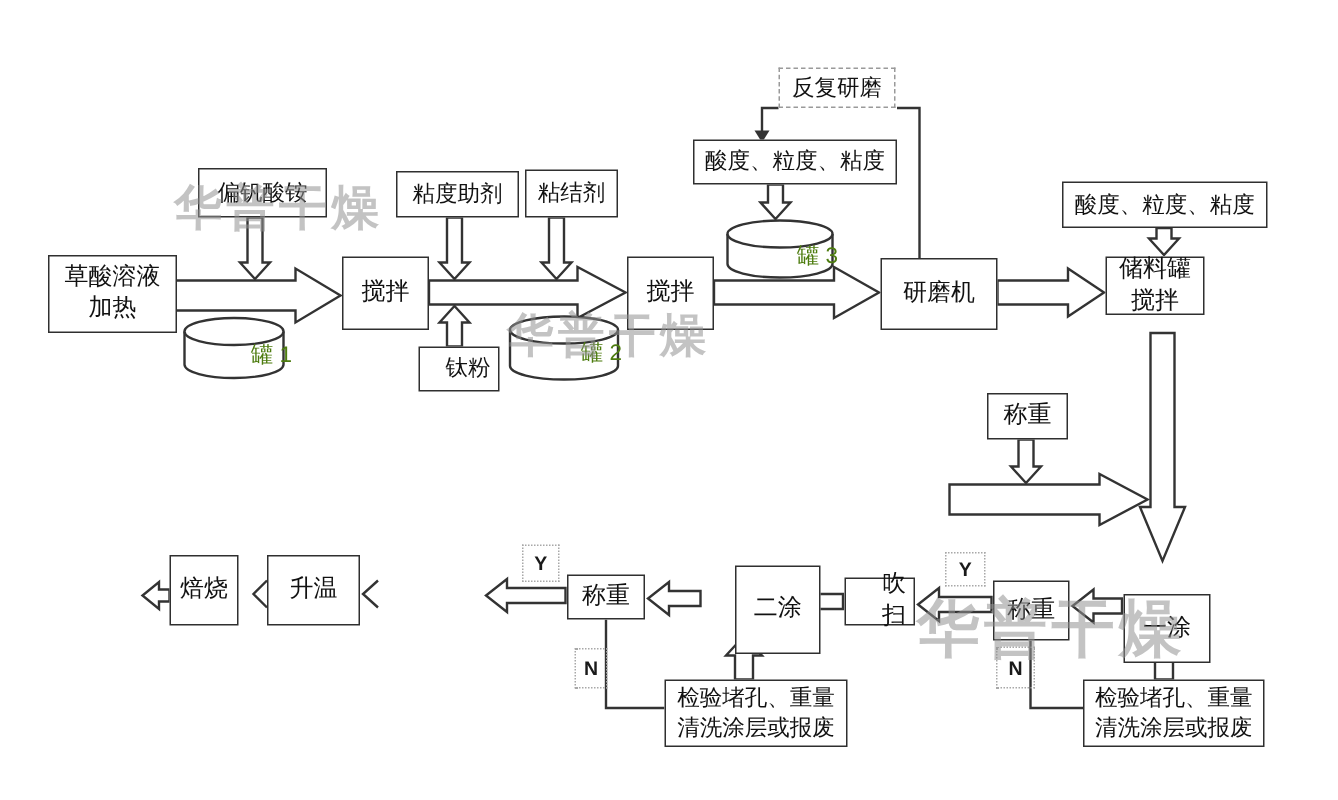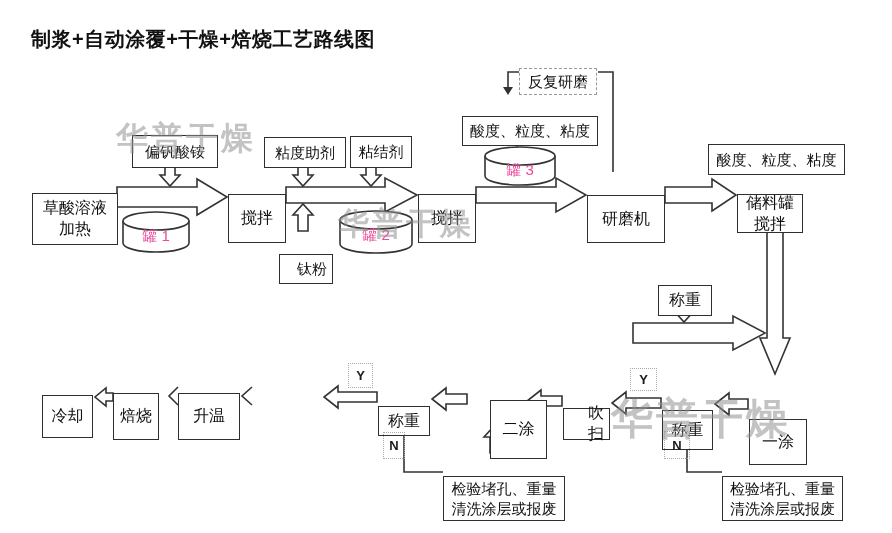--- a/index.html
+++ b/index.html
@@ -8,44 +8,43 @@
     font-family:"Liberation Sans","DejaVu Sans",sans-serif;overflow:hidden;
   }
   .title{
     position:absolute;left:31px;top:26px;font-size:20px;font-weight:bold;
     color:#111;letter-spacing:0.5px;white-space:nowrap;
   }
   svg.layer{position:absolute;left:0;top:0;}
   .box{
     position:absolute;border:1.6px solid #2f2f2f;background:#fff;color:#111;
     display:flex;align-items:center;justify-content:center;text-align:center;
-    font-size:16px;line-height:1.3;white-space:pre-line;box-sizing:border-box;margin-top:23px;
+    font-size:16px;line-height:1.3;white-space:pre-line;box-sizing:border-box;
   }
   .box.small{font-size:15px;}
   .box.dashedbox{border:1.2px dashed #9a9a9a;background:#fff;}
   .decision{
     position:absolute;border:1px dotted #a8a8a8;background:transparent;color:#1a1a1a;
     display:flex;align-items:center;justify-content:center;font-size:13px;font-weight:bold;
     box-sizing:border-box;
   }
   .tanklabel{
-    position:absolute;color:#ec4899;font-size:15px;text-align:center;
-    display:flex;align-items:center;justify-content:center;
+    position:absolute;color:#4d7c0f;font-size:15px;text-align:center;
+    display:flex;align-items:center;justify-content:center;margin-left:25px;
   }
   .wm{
     position:absolute;color:rgba(145,145,145,0.55);font-weight:bold;white-space:nowrap;
     pointer-events:none;letter-spacing:3px;
   }
 </style>
 </head>
 <body>
 
 <div class="stage">
 
-  <div class="title">制浆+自动涂覆+干燥+焙烧工艺路线图</div>
 
   <svg class="layer" width="892" height="533" viewBox="0 0 892 533">
     <g fill="#ffffff" stroke="#333333" stroke-width="1.6" stroke-linejoin="miter">
 
       <polygon points="117,187 197,187 197,179 227,197 197,215 197,207 117,207"></polygon>
       <polygon points="286,187 385,187 385,178 417,195 385,212 385,203 286,203"></polygon>
       <polygon points="476,187 556,187 556,178 586,195 556,212 556,203 476,203"></polygon>
       <polygon points="665,187 712,187 712,179 736,195 712,211 712,203 665,203"></polygon>
       <polygon points="633,323 733,323 733,316 765,333 733,350 733,343 633,343"></polygon>
       <polygon points="767,222 767,338 760,338 775,374 790,338 783,338 783,222"></polygon>
@@ -111,21 +110,20 @@
   <div class="box" style="left:737px;top:171px;width:66px;height:39px;">储料罐
 搅拌</div>
   <div class="box" style="left:658px;top:262px;width:54px;height:31px;">称重</div>
   <div class="box" style="left:749px;top:396px;width:58px;height:46px;">一涂</div>
   <div class="box" style="left:662px;top:387px;width:51px;height:40px;">称重</div>
   <div class="box" style="left:563px;top:385px;width:47px;height:32px;padding-left:19px;">吹扫</div>
   <div class="box" style="left:490px;top:377px;width:57px;height:59px;">二涂</div>
   <div class="box" style="left:378px;top:383px;width:52px;height:30px;">称重</div>
   <div class="box" style="left:178px;top:370px;width:62px;height:47px;">升温</div>
   <div class="box" style="left:113px;top:370px;width:46px;height:47px;">焙烧</div>
-  <div class="box" style="left:42px;top:372px;width:51px;height:43px;">冷却</div>
   <div class="box small" style="left:443px;top:453px;width:122px;height:45px;">检验堵孔、重量
 清洗涂层或报废</div>
   <div class="box small" style="left:722px;top:453px;width:121px;height:45px;">检验堵孔、重量
 清洗涂层或报废</div>
 
   <div class="tanklabel" style="left:123px;top:226px;width:66px;height:20px;">罐 1</div>
   <div class="tanklabel" style="left:340px;top:225px;width:72px;height:20px;">罐 2</div>
   <div class="tanklabel" style="left:485px;top:160px;width:70px;height:20px;">罐 3</div>
 
   <div class="decision" style="left:348px;top:363px;width:25px;height:25px;">Y</div>

